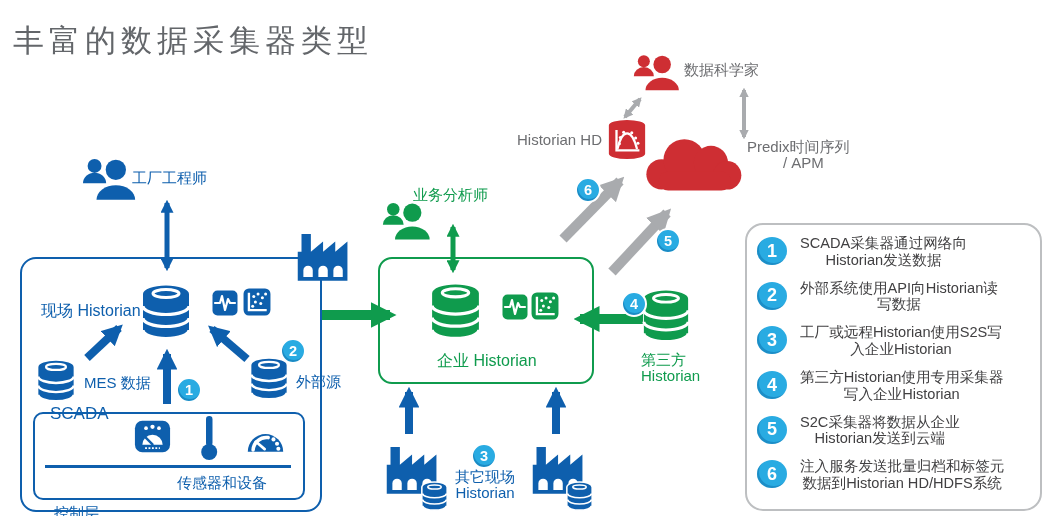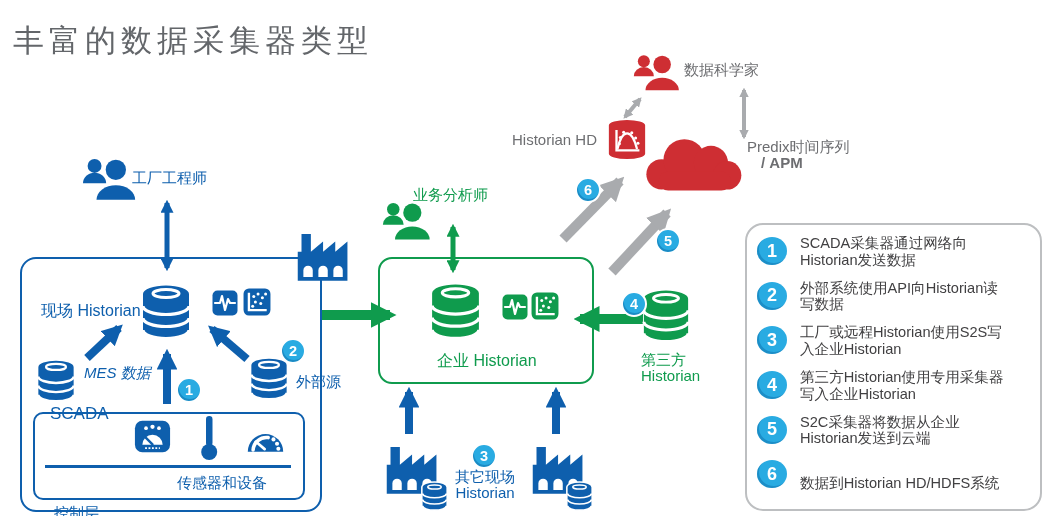--- a/index.html
+++ b/index.html
@@ -16,21 +16,21 @@
          font-size:14.5px;font-weight:bold;display:flex;align-items:center;justify-content:center;
          border:2px solid #fff;box-shadow:inset 1px -2px 0 rgba(10,100,160,.45);box-sizing:content-box;}
   .arrows{position:absolute;left:0;top:0;pointer-events:none;}
   .legend{position:absolute;left:745px;top:223px;width:297px;height:288px;border:2px solid #bdbfc1;
           border-radius:18px;background:#fff;box-sizing:border-box;display:flex;flex-direction:column;
           gap:11.5px;padding:10px 6px 0 10px;}
   .legend-row{display:flex;align-items:flex-start;}
   .legend-badge{flex:0 0 auto;width:30px;height:28px;border-radius:50%;background:#29abe2;color:#fff;
           font-size:18px;font-weight:bold;display:flex;align-items:center;justify-content:center;
           box-shadow:inset 2px -2px 0 rgba(10,100,160,.4);margin-top:2px;}
-  .legend-text{margin-left:13px;font-size:14.6px;line-height:16.6px;color:#414042;}
+  .legend-text{margin-left:13px;font-size:14.6px;line-height:16.6px;color:#414042;text-align:center;}
   .two-line{line-height:16px;text-align:left;}
   svg.icon{position:absolute;display:block;}
 </style>
 </head>
 <body>
 
 <div class="canvas">
 
   <svg width="0" height="0" style="position:absolute" aria-hidden="true">
     <defs>
@@ -176,21 +176,21 @@
   <svg class="icon blue" style="left:243px;top:288px;" width="28" height="28">
       <use href="#sym-chip-scatter"></use>
     </svg>
   <svg class="icon blue" style="left:294px;top:228px;" width="60" height="53">
       <use href="#sym-factory"></use>
     </svg>
 
   <svg class="icon blue" style="left:36px;top:358px;" width="40" height="46">
       <use href="#sym-cyl"></use>
     </svg>
-  <span class="lbl blue" style="left:84px;top:364px;font-style:italic;">MES 数据</span>
+  <span class="lbl blue" style="left:84px;top:374px;">MES 数据</span>
   <span class="badge" style="left:176px;top:377px;">1</span>
   <svg class="icon blue" style="left:249px;top:356px;" width="40" height="46">
       <use href="#sym-cyl"></use>
     </svg>
   <span class="badge" style="left:280px;top:338px;">2</span>
   <span class="lbl blue" style="left:296px;top:373px;">外部源</span>
 
   <span class="lbl blue" style="left:50px;top:404px;font-size:17px;">SCADA</span>
   <svg class="icon blue" style="left:134px;top:418px;" width="37" height="37">
       <use href="#sym-gauge"></use>
@@ -245,28 +245,28 @@
     <span>第三方</span><br>
     <span>Historian</span>
   </div>
 
   <svg class="icon red" style="left:634px;top:130px;" width="114" height="64">
       <use href="#sym-cloud"></use>
     </svg>
   <svg class="icon red" style="left:606px;top:117px;" width="42" height="45">
       <use href="#sym-hd"></use>
     </svg>
-  <span class="lbl gray" style="left:512px;top:131px;width:90px;">Historian HD</span>
+  <span class="lbl gray" style="left:512px;top:131px;width:90px;text-align:right;">Historian HD</span>
   <svg class="icon red" style="left:633px;top:52px;" width="50" height="40">
       <use href="#sym-people"></use>
     </svg>
   <span class="lbl gray" style="left:684px;top:61px;">数据科学家</span>
   <div class="lbl gray two-line" style="left:747px;top:139px;">
     <span>Predix时间序列</span><br>
-    <span style="margin-left:14px;font-weight:bold;">/ APM</span>
+    <span style="margin-left:36px;">/ APM</span>
   </div>
   <span class="badge" style="left:655px;top:228px;">5</span>
   <span class="badge" style="left:575px;top:177px;">6</span>
 
   <div class="legend">
     <div class="legend-row">
       <span class="legend-badge">1</span>
       <div class="legend-text">
         <span>SCADA采集器通过网络向</span><br>
         <span>Historian发送数据</span>
@@ -296,19 +296,19 @@
     <div class="legend-row">
       <span class="legend-badge">5</span>
       <div class="legend-text">
         <span>S2C采集器将数据从企业</span><br>
         <span>Historian发送到云端</span>
       </div>
     </div>
     <div class="legend-row">
       <span class="legend-badge">6</span>
       <div class="legend-text">
-        <br>
+        <span>注入服务发送批量归档和标签元</span><br>
         <span>数据到Historian HD/HDFS系统</span>
       </div>
     </div>
   </div>
 
 </div>
 
 </body></html>

